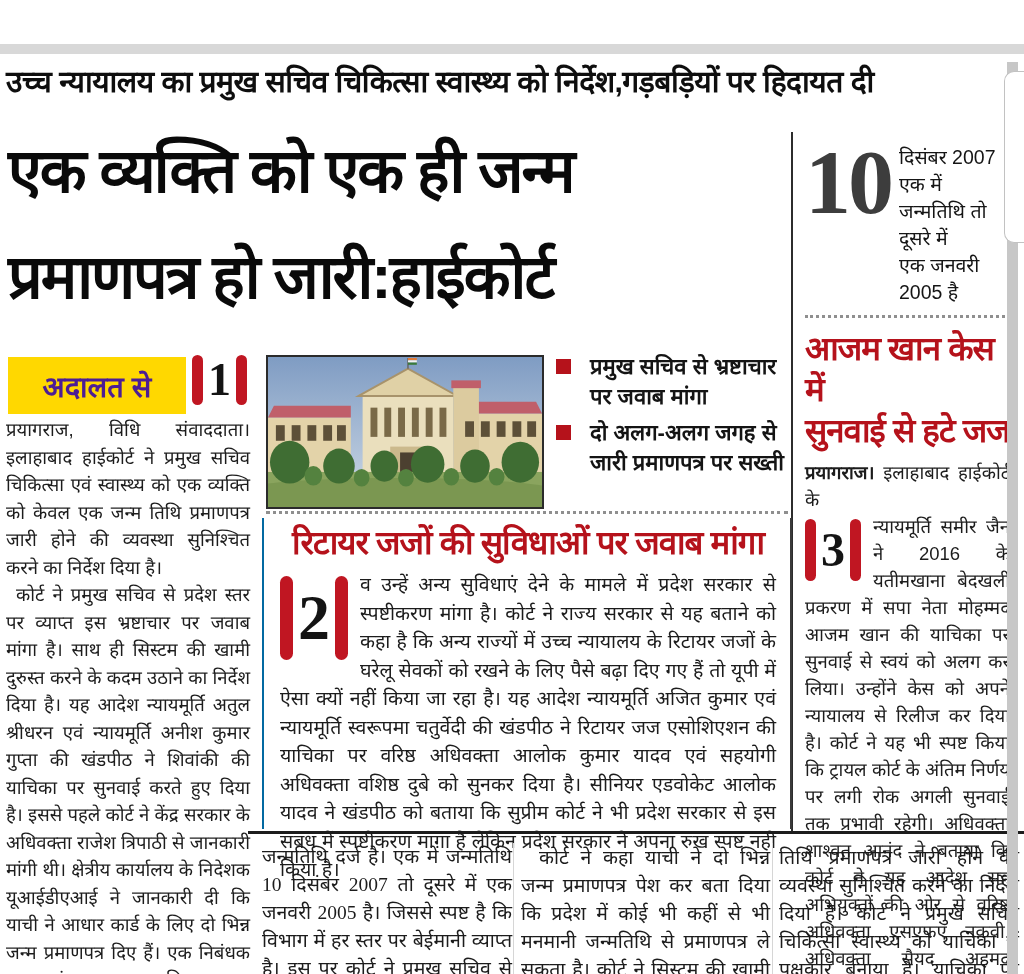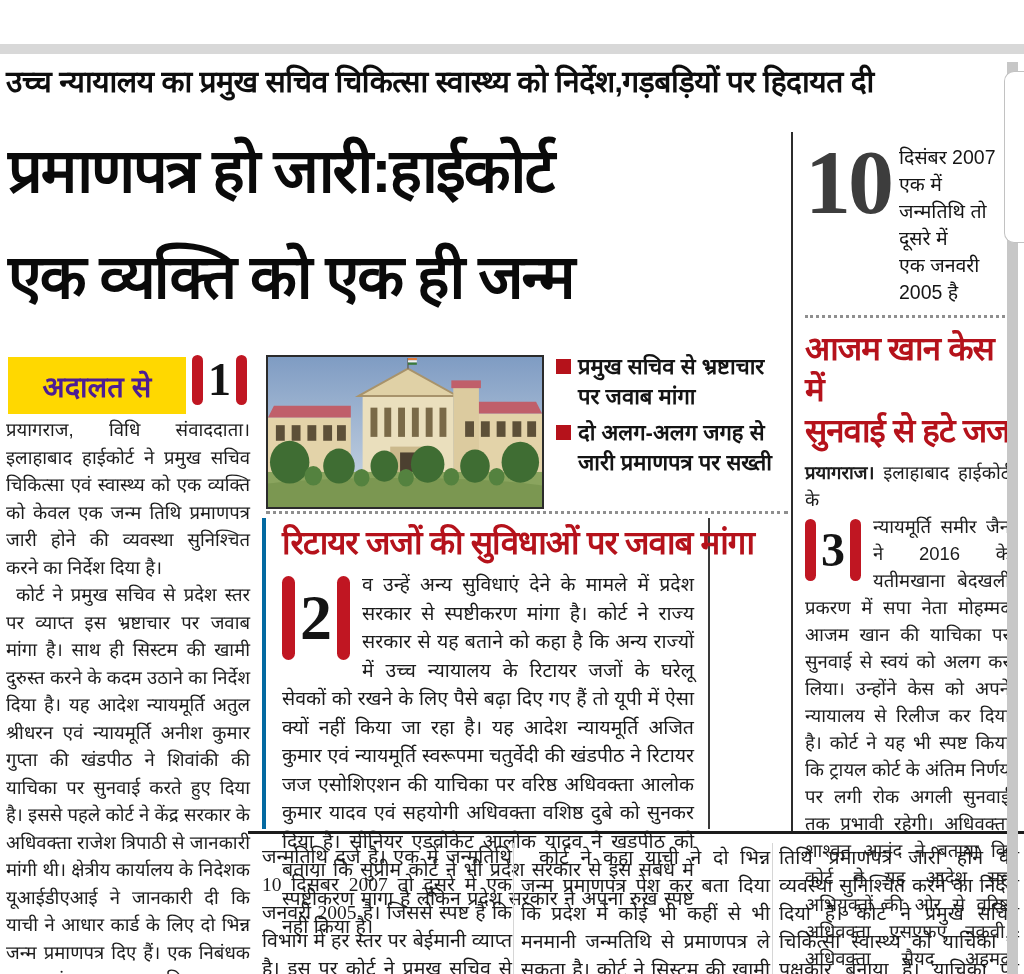--- a/index.html
+++ b/index.html
@@ -42,28 +42,28 @@
   .left-col{left:6px;top:372px;width:244px;font-size:18.5px;line-height:27.5px;
     text-align:justify;color:#1c1c1c;}
   .left-col p{margin:0;}
   .left-col p + p{text-indent:10px;}
   
   .photo-frame{left:266px;top:311px;width:278px;height:154px;border:2px solid #2b2b2b;
     box-sizing:border-box;background:#9db3d2;}
   .photo-frame svg{display:block;width:100%;height:100%;}
   
   .bullets{left:556px;top:308px;width:234px;}
-  .bullet{display:flex;gap:7px;margin-bottom:6px;}
+  .bullet{display:flex;gap:19px;margin-bottom:6px;}
   .bullet .sq{flex:0 0 15px;width:15px;height:15px;background:#b5121b;margin-top:7px;}
   .bullet .txt{font-size:22px;line-height:30px;font-weight:700;color:#141414;}
   
   .dotted-h{border-top:3px dotted #8f8f8f;height:0;}
   .dot-under-photo{left:266px;top:467px;width:522px;}
   
-  .story-box{left:262px;top:474px;width:448px;height:311px;border-left:4px solid #0369a1;
+  .story-box{left:262px;top:474px;width:530px;height:311px;border-left:2px solid #0369a1;
     border-right:2px solid #3a3a3a;box-sizing:border-box;padding:2px 14px 0 16px;}
   .box-head{margin:2px 0 6px;font-size:33px;line-height:42px;font-weight:800;
     color:#b5121b;letter-spacing:-1px;text-align:center;white-space:nowrap;}
   .box-body{font-size:19.5px;line-height:28.5px;text-align:justify;color:#1c1c1c;}
   .box-body p{margin:0;}
   .dateline{font-weight:700;}
   
   .right-col{left:805px;top:86px;width:205px;}
   .figure-block{display:flex;gap:8px;align-items:flex-start;justify-content:flex-end;}
   .figure-num{font-family:"Liberation Serif","DejaVu Serif",serif;font-weight:700;
@@ -91,22 +91,22 @@
 </head>
 <body>
 
 <div id="page">
 
   <div class="abs top-band"></div>
 
   <div class="abs kicker">उच्च न्यायालय का प्रमुख सचिव चिकित्सा स्वास्थ्य को निर्देश,गड़बड़ियों पर हिदायत दी</div>
 
   <div class="abs headline">
+    <div>एक व्यक्ति को एक ही जन्म</div>
     <div>प्रमाणपत्र हो जारी:हाईकोर्ट</div>
-    <div>एक व्यक्ति को एक ही जन्म</div>
   </div>
 
   <div class="abs vdiv"></div>
 
   <div class="abs yellow-label">अदालत से</div>
   <div class="abs badge badge1">
     <span class="bar"></span>
     <span class="num">1</span>
     <span class="bar"></span>
   </div>

